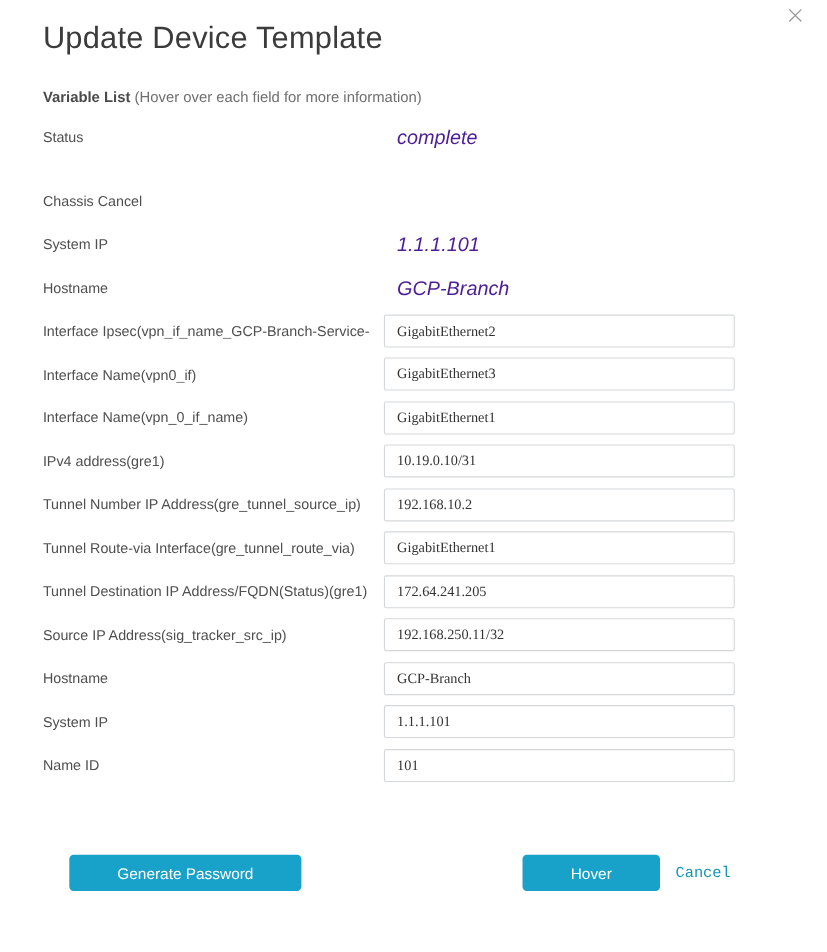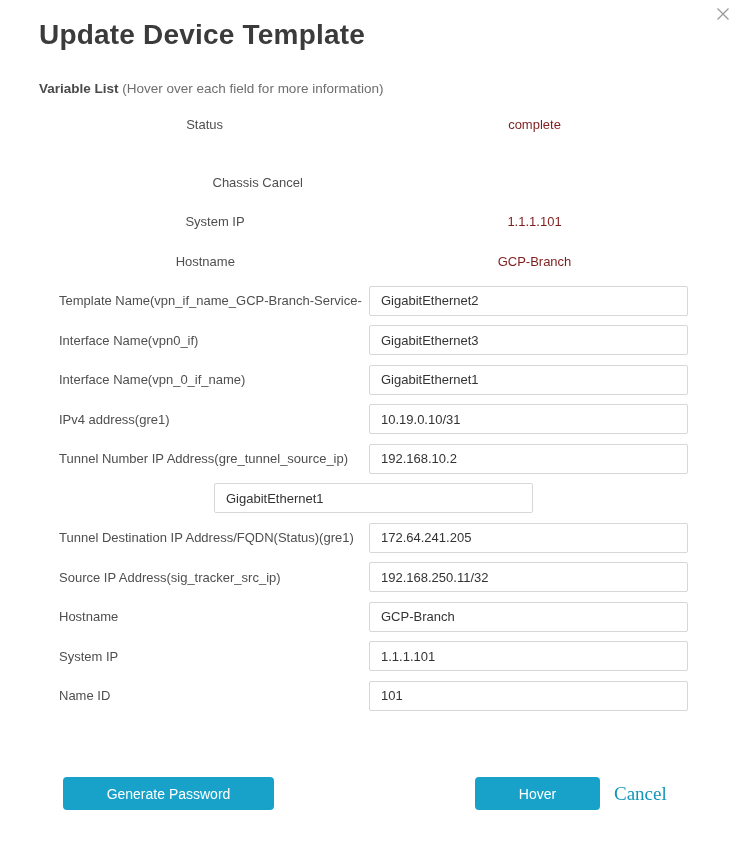--- a/index.html
+++ b/index.html
@@ -25,66 +25,67 @@
     border: none;
     cursor: pointer;
     padding: 0;
     line-height: 0;
   }
   .content { padding: 0 44px 0 39px; }
   h1.dialog-title {
     margin-top: 18px;
     font-size: 28px;
     line-height: 34px;
-    font-weight: 700;
+    font-weight: 400;
     color: #3b3b3b;
     letter-spacing: 0.2px;
   }
   .section-header {
     margin-top: 28px;
     font-size: 13.5px;
     line-height: 17px;
     color: #6e6e6e;
   }
   .section-header .section-title {
     font-weight: bold;
     color: #4a4a4a;
   }
-  .row { display: flex; justify-content: center; }
+  .row { display: flex; }
   .row .label {
     width: 310px;
     flex: 0 0 310px;
     font-size: 13px;
     color: #4f4f4f;
     white-space: nowrap;
     overflow: hidden;
   }
   .static-row { min-height: 16px; line-height: 16px; }
   .static-row .value {
     padding-left: 12px;
-    font-size: 13px;
-    color: #7f1d1d;
+    font-size: 18px;
+    color: #4c1d95;
+    font-style: italic;
   }
   .static-row-0 { margin-top: 20px; margin-bottom: 42px; }
   .static-row-1 { margin-bottom: 23px; }
   .static-row-2 { margin-bottom: 24px; }
   .static-row-3 { margin-bottom: 16px; }
   .input-row {
     height: 29px;
     margin-bottom: 10.5px;
     align-items: center;
   }
   .input-row input {
     width: 319px;
     height: 29px;
     border: 1px solid #d5d8da;
     border-radius: 2px;
     padding: 14px 11px;
     font-size: 13px;
-    font-family: Liberation Sans, sans-serif;
+    font-family: Liberation Serif, serif;
     color: #333;
     outline: none;
     background: #fff;
   }
   .footer {
     position: relative;
     height: 33px;
     margin-top: 67px;
   }
   .btn {
@@ -101,22 +102,22 @@
   .btn-generate { position: absolute; left: 21px; top: 0; width: 211px; }
   .btn-update  { position: absolute; left: 433px; top: 0; width: 125px; }
   .link-cancel {
     position: absolute;
     left: 614px;
     top: 50%;
     transform: translateY(-50%);
     background: none;
     border: none;
     color: var(--cancel-link);
-    font-size: 19px;
-    font-family: Liberation Serif, serif;
+    font-size: 14px;
+    font-family: Liberation Mono, monospace;
     cursor: pointer;
   }
 </style>
 </head>
 <body>
 
 <button class="close-btn" aria-label="Close">
   <svg width="16" height="16" viewBox="0 0 16 16">
     <line x1="2.5" y1="2.5" x2="13.5" y2="13.5" stroke="#9a9a9a" stroke-width="1.2"></line>
     <line x1="13.5" y1="2.5" x2="2.5" y2="13.5" stroke="#9a9a9a" stroke-width="1.2"></line>
@@ -143,40 +144,41 @@
   <div class="row static-row static-row-2">
     <div class="label">System IP</div>
     <div class="value">1.1.1.101</div>
   </div>
   <div class="row static-row static-row-3">
     <div class="label">Hostname</div>
     <div class="value">GCP-Branch</div>
   </div>
 
   <div class="row input-row">
-    <div class="label">Template Name(vpn_if_name_GCP-Branch-Service-</div>
+    <div class="label">Interface Ipsec(vpn_if_name_GCP-Branch-Service-</div>
     <input type="text" value="GigabitEthernet2" style="">
   </div>
   <div class="row input-row">
     <div class="label">Interface Name(vpn0_if)</div>
     <input type="text" value="GigabitEthernet3" style="">
   </div>
   <div class="row input-row">
     <div class="label">Interface Name(vpn_0_if_name)</div>
     <input type="text" value="GigabitEthernet1" style="">
   </div>
   <div class="row input-row">
     <div class="label">IPv4 address(gre1)</div>
     <input type="text" value="10.19.0.10/31" style="">
   </div>
   <div class="row input-row">
     <div class="label">Tunnel Number IP Address(gre_tunnel_source_ip)</div>
     <input type="text" value="192.168.10.2" style="">
   </div>
   <div class="row input-row">
+    <div class="label">Tunnel Route-via Interface(gre_tunnel_route_via)</div>
     <input type="text" value="GigabitEthernet1" style="">
   </div>
   <div class="row input-row">
     <div class="label">Tunnel Destination IP Address/FQDN(Status)(gre1)</div>
     <input type="text" value="172.64.241.205" style="">
   </div>
   <div class="row input-row">
     <div class="label">Source IP Address(sig_tracker_src_ip)</div>
     <input type="text" value="192.168.250.11/32" style="">
   </div>

